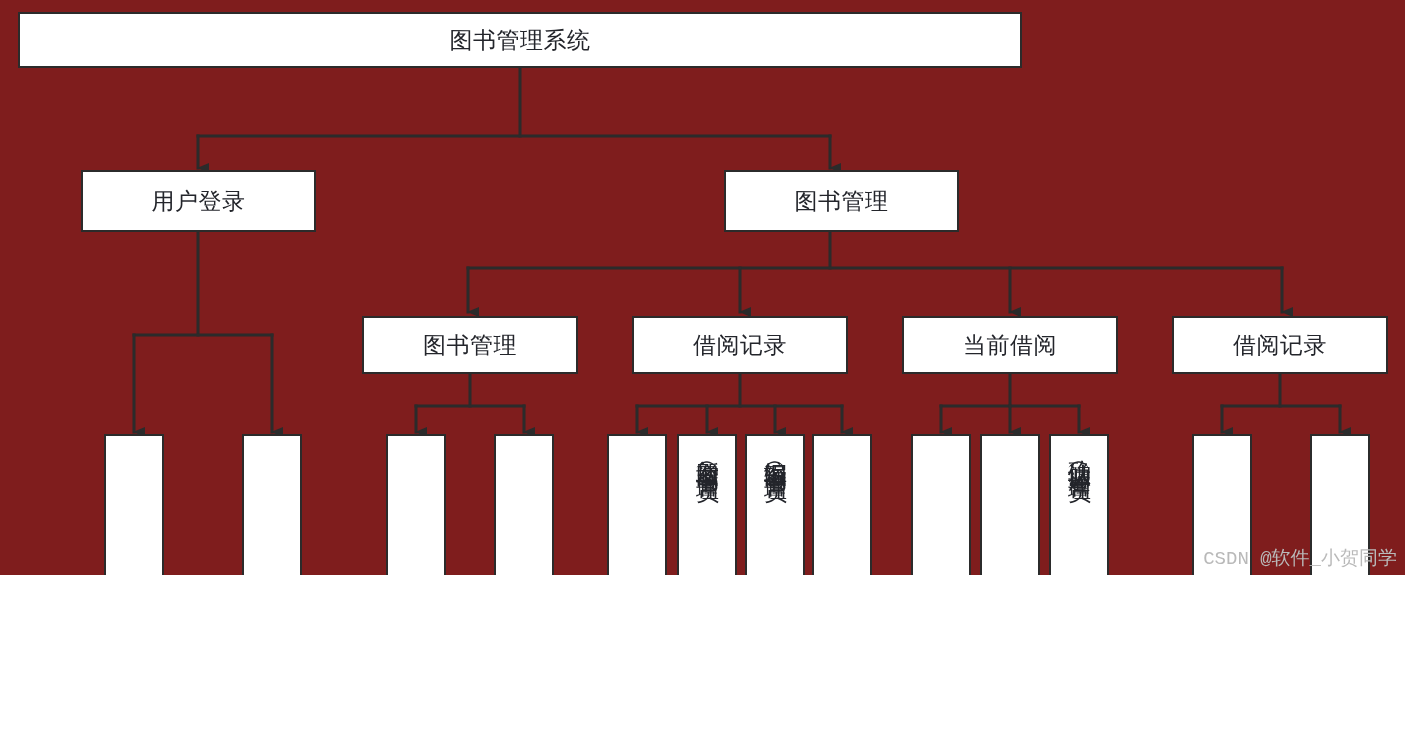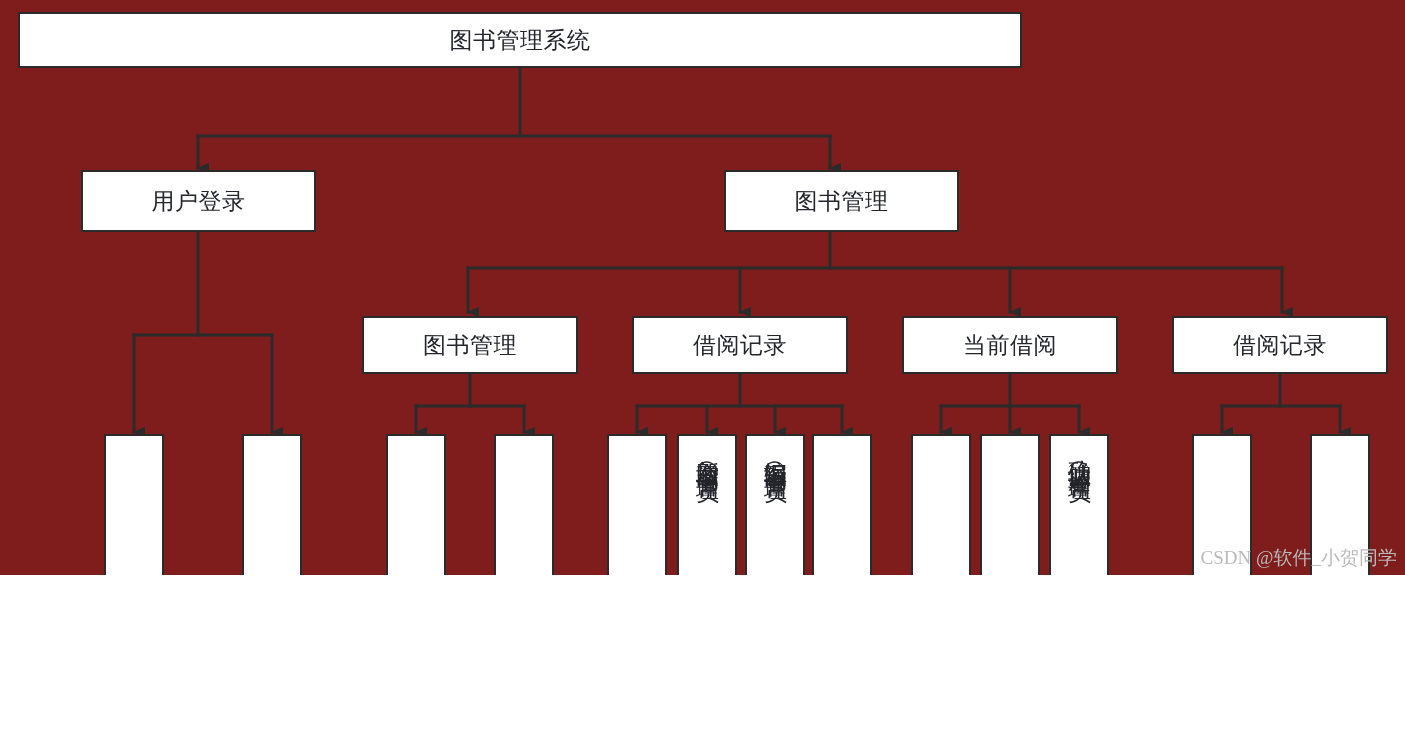--- a/index.html
+++ b/index.html
@@ -67,21 +67,21 @@
     padding-top: 0;
   }
   #watermark {
     position: absolute;
     right: 8px;
     bottom: 4px;
     font-size: 19px;
     color: #b9b9b9;
     z-index: 5;
     white-space: nowrap;
-    font-family: Liberation Serif, serif;
+    font-family: Liberation Mono, monospace;
   }
 </style>
 </head>
 <body>
 
 <div id="diagram-canvas">
 
   <svg id="diagram-svg" viewBox="0 0 1405 747" xmlns="http://www.w3.org/2000/svg">
     <defs>
       <marker id="arrow" viewBox="0 0 10 12" refX="5" refY="11" markerWidth="10" markerHeight="12" orient="auto-start-reverse" markerUnits="userSpaceOnUse">

